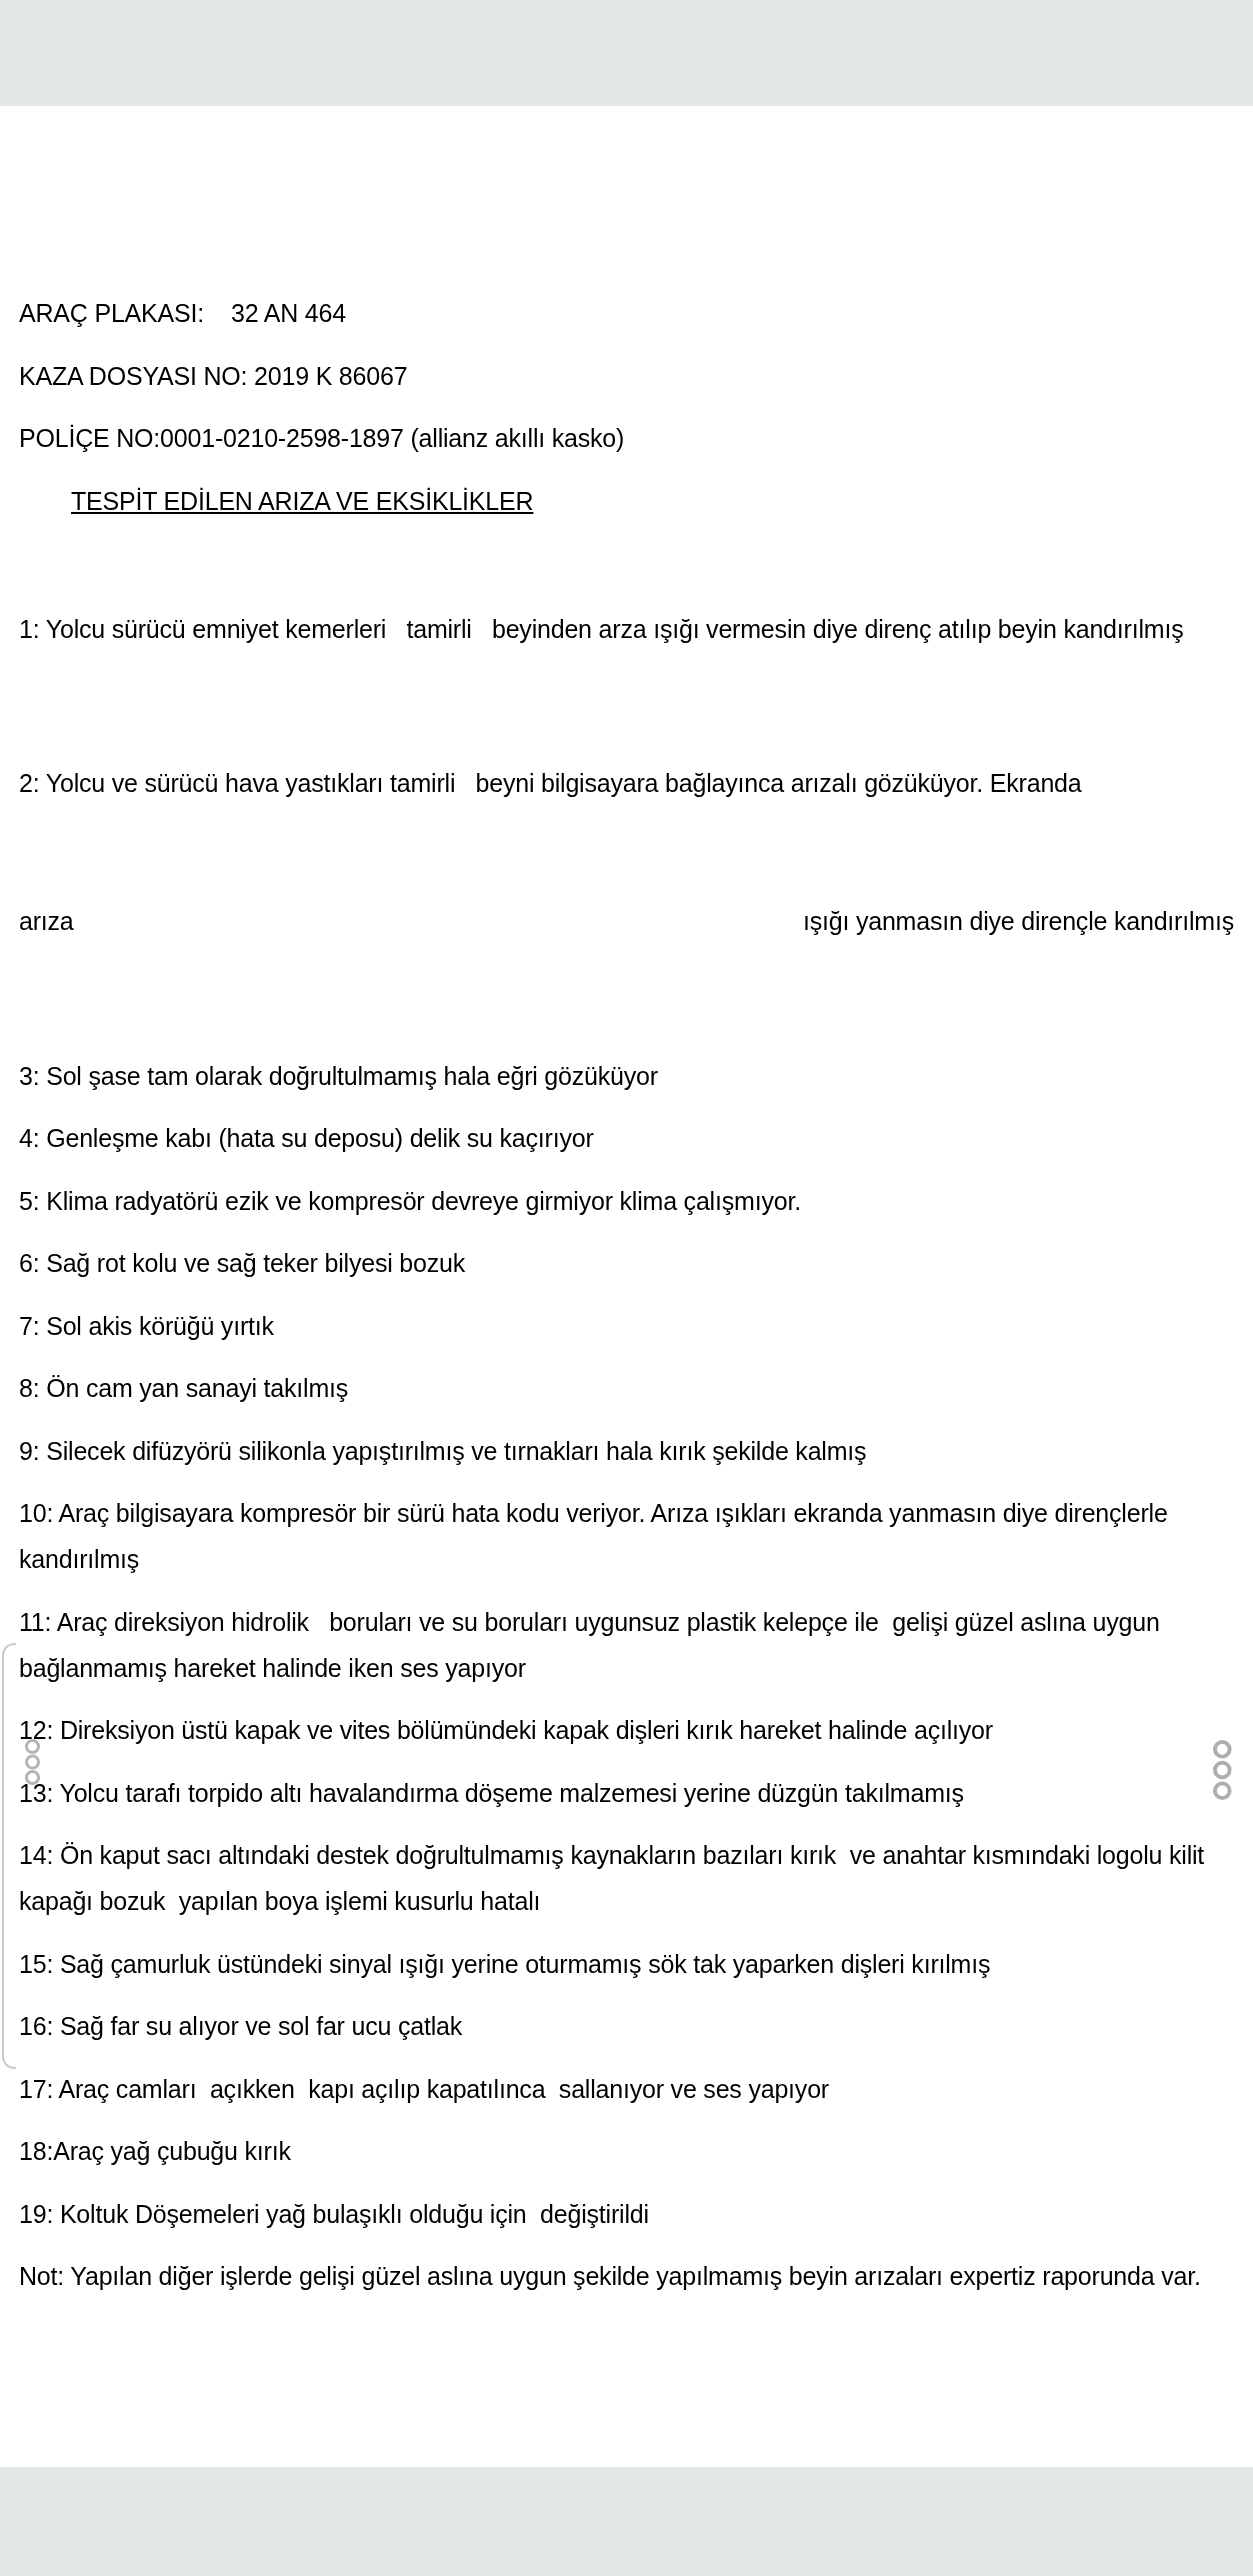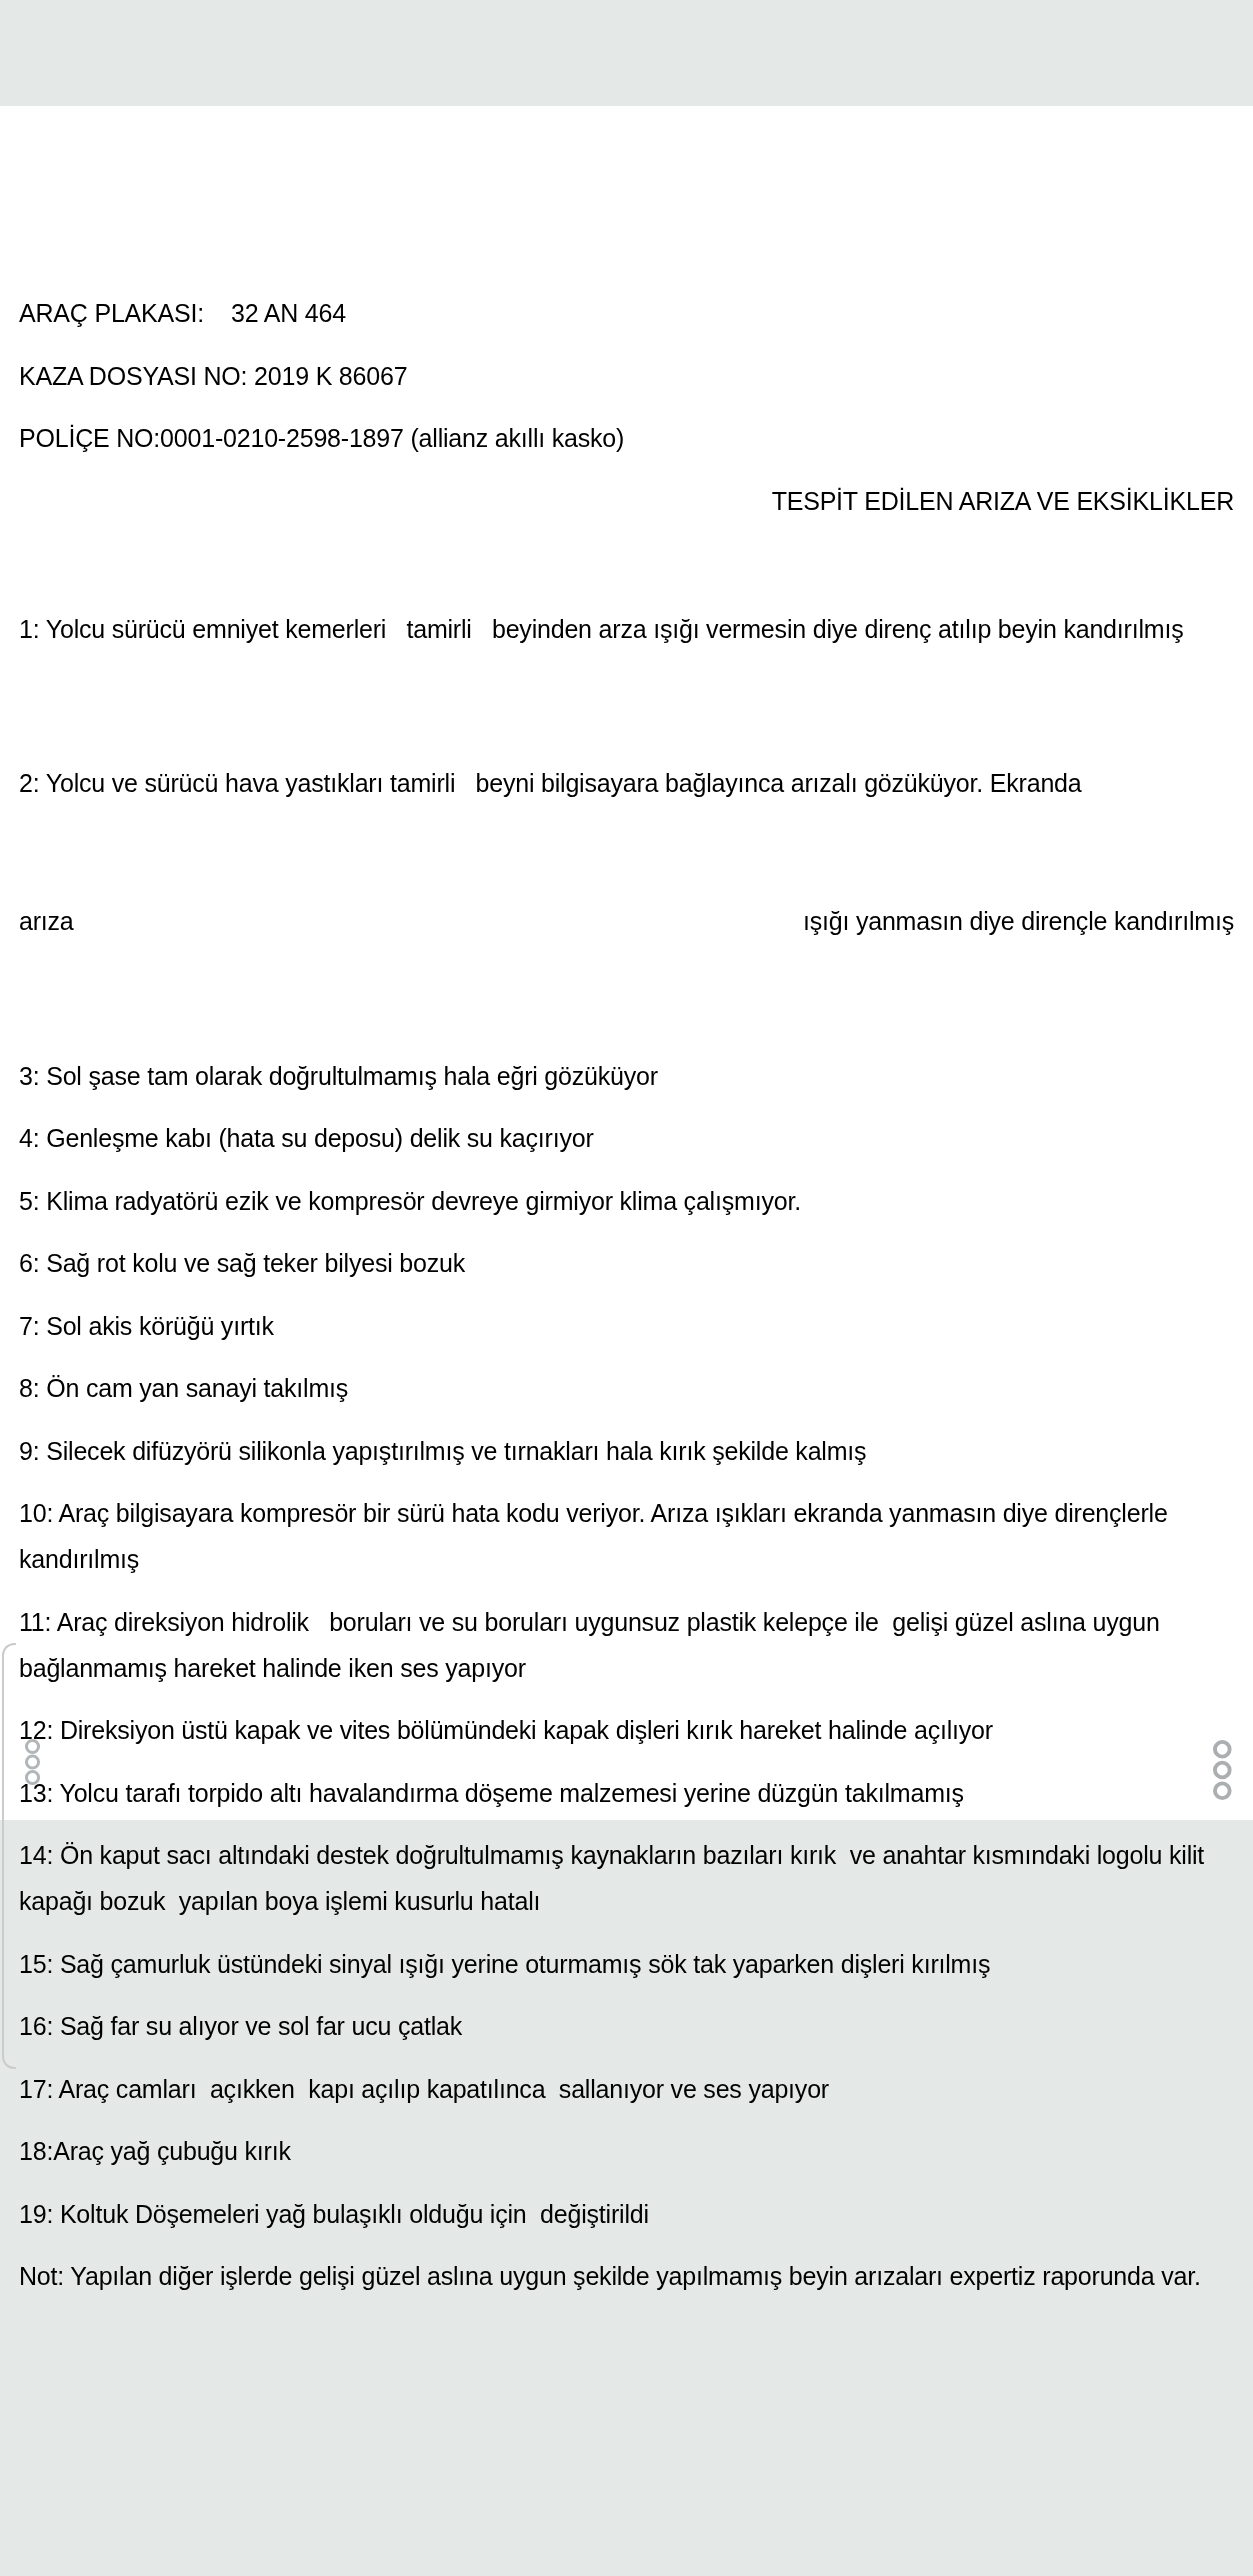--- a/index.html
+++ b/index.html
@@ -20,42 +20,43 @@
     background: #e4e8e7;
   }
   .letterbox.top { top: 0; height: 106px; }
   .letterbox.bottom { top: 2467px; height: 109px; }
 
   .paper {
     position: absolute;
     left: 0;
     top: 106px;
     width: 1253px;
-    height: 1714px;
+    height: 2361px;
     background: #ffffff;
   }
 
   .content {
     box-sizing: border-box;
     padding: 184px 19px 0 19px;
     color: #000000;
     font-size: 25px;
     letter-spacing: -0.2px;
     line-height: 46px;
   }
 
   .doc-line {
     margin: 0 0 16.5px 0;
     white-space: pre-wrap;
   }
 
   .doc-title {
-    text-align: right;
+    text-align: left;
     padding-left: 52px;   
     margin-bottom: 82px;  
+    text-decoration: underline;
   }
 
   .split-line {
     display: flex;
     justify-content: space-between;
     white-space: pre-wrap;
     gap: 16px;
   }
 
   

